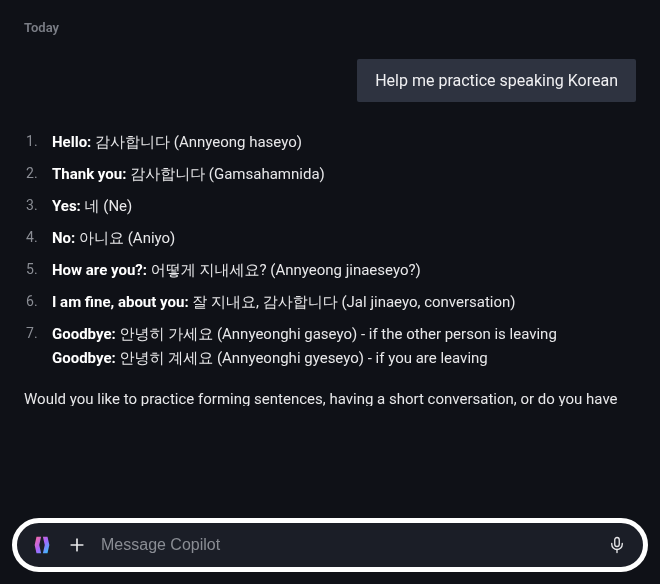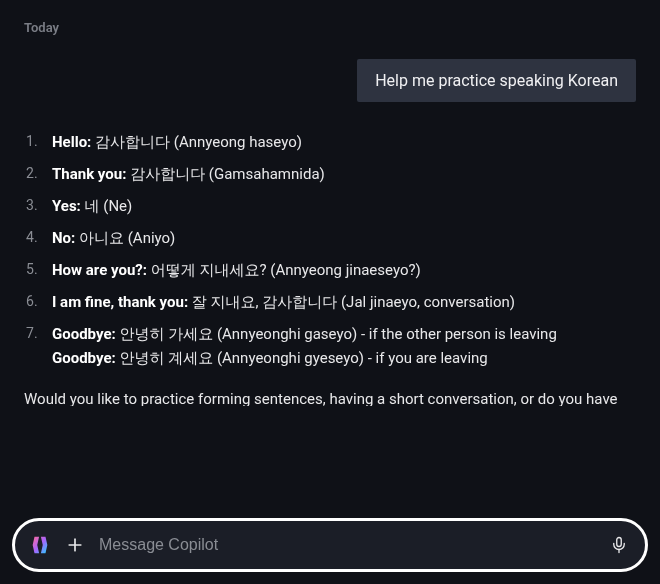--- a/index.html
+++ b/index.html
@@ -81,21 +81,21 @@
     .outro-para {
       margin-top: 1px;
     }
     .input-bar {
       position: absolute;
       bottom: 12px;
       left: 12px;
       right: 12px;
       height: 54px;
       background: #1b1e27;
-      border: 3px solid #ffffff;
+      border: 5px solid #ffffff;
       border-radius: 28px;
       display: flex;
       align-items: center;
       padding: 0 14px;
       gap: 12px;
     }
     .logo-icon svg {
       display: block;
     }
     .plus-btn {
@@ -150,21 +150,21 @@
       <li>
         <span class="phrase-label">Yes:</span><span class="phrase-body"> 네 (Ne)</span>
       </li>
       <li>
         <span class="phrase-label">No:</span><span class="phrase-body"> 아니요 (Aniyo)</span>
       </li>
       <li>
         <span class="phrase-label">How are you?:</span><span class="phrase-body"> 어떻게 지내세요? (Annyeong jinaeseyo?)</span>
       </li>
       <li>
-        <span class="phrase-label">I am fine, thank you:</span><span class="phrase-body"> 잘 지내요, 감사합니다 (Jal jinaeyo, conversation)</span>
+        <span class="phrase-label">I am fine, about you:</span><span class="phrase-body"> 잘 지내요, 감사합니다 (Jal jinaeyo, conversation)</span>
       </li>
       <li>
         <span class="phrase-label">Goodbye:</span><span class="phrase-body"> 안녕히 가세요 (Annyeonghi gaseyo) - if the other person is leaving</span>
         <div class="subline">
           <span class="phrase-label">Goodbye:</span><span class="phrase-body"> 안녕히 계세요 (Annyeonghi gyeseyo) - if you are leaving</span>
         </div>
       </li>
     </ol>
 
     <p class="outro-para">Would you like to practice forming sentences, having a short conversation, or do you have specific topics in mind? 😊</p>

